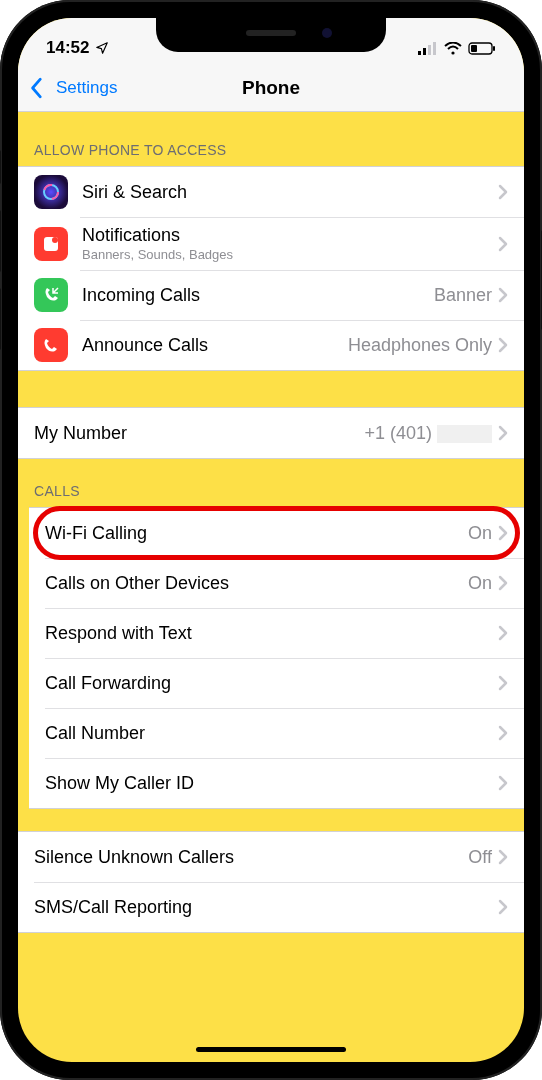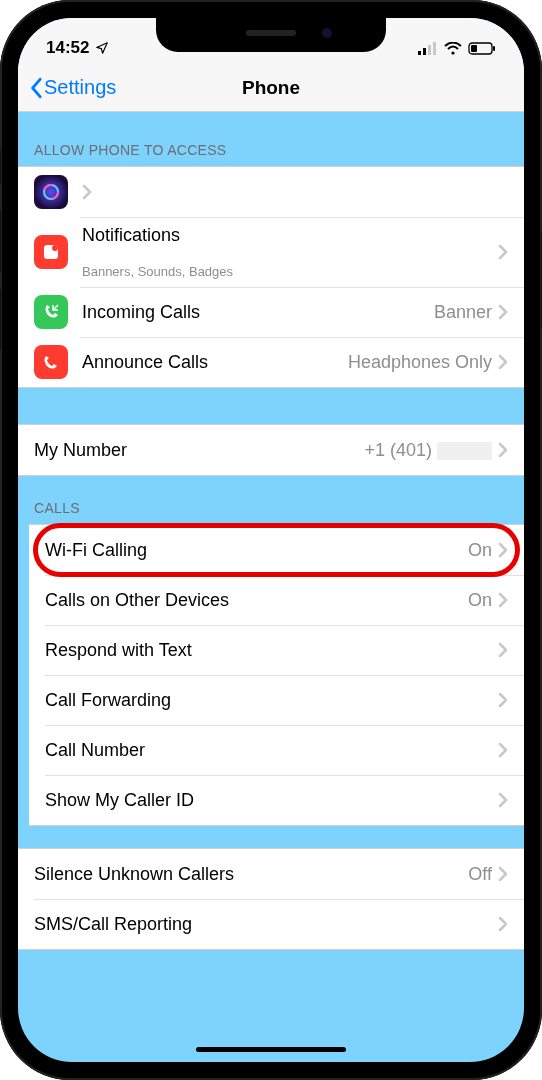--- a/index.html
+++ b/index.html
@@ -15,21 +15,21 @@
     height: 1080px;
     background: #000;
     border-radius: 70px;
     padding: 18px;
     position: relative;
     box-shadow: 0 0 0 2px #222 inset;
   }
   .screen {
     width: 100%;
     height: 100%;
-    background: #7dd3fc;
+    background: #fde047;
     border-radius: 54px;
     overflow: hidden;
     position: relative;
   }
   .notch {
     position: absolute;
     top: 0;
     left: 50%;
     transform: translateX(-50%);
     width: 230px;
@@ -62,21 +62,21 @@
   .navbar {
     height: 48px;
     background:#f7f7f7;
     border-bottom:1px solid #d1d1d6;
     position:relative;
     display:flex; align-items:center; justify-content:center;
   }
   .back-btn {
     position:absolute; left:12px; top:0; bottom:0;
     display:flex; align-items:center;
-    color:#007aff; font-size:20px; gap:0;text-align:right;
+    color:#007aff; font-size:17px; gap:12px;text-align:right;
   }
   .back-btn svg { width:14px; height:22px; }
   .nav-title { font-weight:600; font-size:19px; }
   .section-header {
     padding: 30px 12px 8px 16px;
     font-size:14px; color:#6d6d72; text-transform:uppercase;
     letter-spacing:0.3px;
   }
   .group {
     background:#fff;
@@ -95,21 +95,21 @@
     height:1px; background:#e0e0e3;
   }
   .row.noicon + .row::before { left:16px; }
   .row .app-icon {
     width:34px; height:34px; border-radius:8px;
     margin-right:14px; flex-shrink:0;
     display:flex; align-items:center; justify-content:center;
   }
   .row .label-wrap { flex:1; display:flex; flex-direction:column; justify-content:center;}
   .row .label { font-size:18px; color:#000; }
-  .row .sublabel { font-size:13px; color:#8e8e93; margin-top:18px;}
+  .row .sublabel { font-size:13px; color:#8e8e93; margin-top:1px;}
   .row .value { font-size:18px; color:#8e8e93; margin-right:6px;}
   .row .chev { width:10px; height:16px; flex-shrink:0; }
   .row .chev path { stroke:#c7c7cc; stroke-width:2.5; fill:none; stroke-linecap:round; stroke-linejoin:round;}
   .spacer { height:36px; }
   .spacer-sm { height:22px; }
   .home-indicator {
     position:absolute; bottom:10px; left:50%; transform:translateX(-50%);
     width:150px; height:5px; background:#000; border-radius:3px;
   }
   .red-highlight {
@@ -181,20 +181,23 @@
     <div class="section-header">ALLOW PHONE TO ACCESS</div>
     <div class="group">
 
       <div class="row">
         <div class="app-icon" style="background:radial-gradient(circle at 50% 50%, #5a4cff 0%, #1b0b3a 70%);">
           <svg width="20" height="20" viewBox="0 0 20 20">
               <circle cx="10" cy="10" r="7" fill="none" stroke="#6cf" stroke-width="2"></circle>
               <circle cx="10" cy="10" r="7" fill="none" stroke="#f5a" stroke-width="2" stroke-dasharray="10 14"></circle>
             </svg>
         </div>
+        <div class="label-wrap">
+            <span class="label">Siri &amp; Search</span>
+          </div>
         <svg class="chev" viewBox="0 0 10 16">
             <path d="M2 2 L8 8 L2 14"></path>
           </svg>
       </div>
 
       <div class="row">
         <div class="app-icon" style="background:#ff3b30;">
           <svg width="20" height="20" viewBox="0 0 20 20">
               <rect x="3" y="3" width="14" height="14" rx="3" fill="#fff"></rect>
               <circle cx="14" cy="6" r="3" fill="#ff3b30"></circle>

